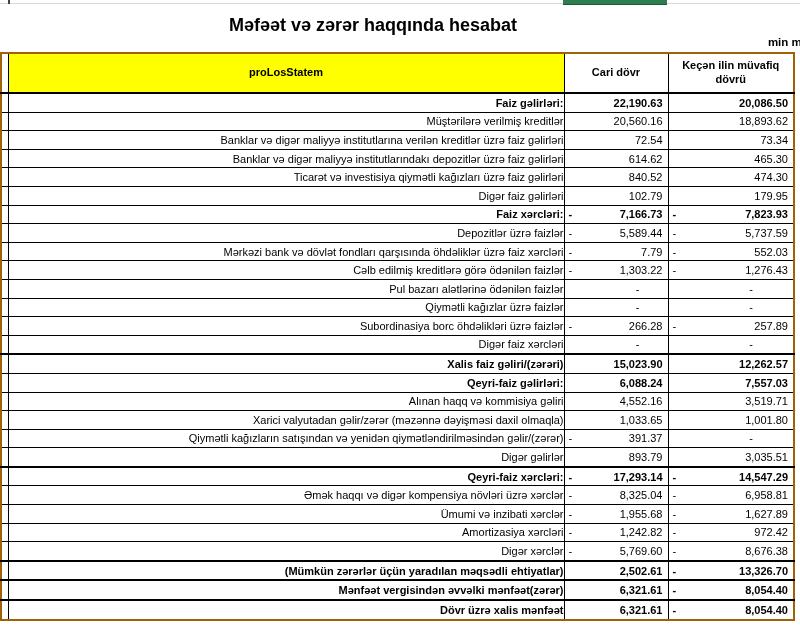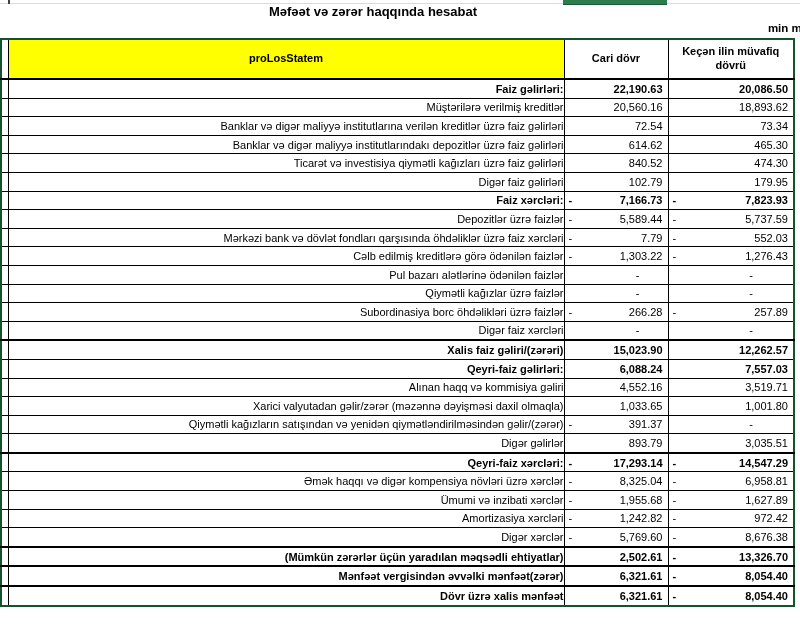--- a/index.html
+++ b/index.html
@@ -9,33 +9,33 @@
     font-family: "Liberation Sans", sans-serif;
     position: relative; overflow: hidden;
   }
   
   .top-gridline { position: absolute; left: 0; top: 3px; width: 800px; height: 1px; background: #d9d9d9; }
   .green-bar { position: absolute; left: 563px; top: 0; width: 104px; height: 4px; background: #2e7d4f; border-bottom: 1px solid #1a5b37; }
   .top-tick { position: absolute; left: 8px; top: 0; width: 2px; height: 4px; background: #444; }
 
   .title {
     width: 746px; text-align: center;
-    font-weight: bold; font-size: 13px;
-    padding-top: 4px; line-height: 15px;
+    font-weight: bold; font-size: 18px;
+    padding-top: 18px; line-height: 15px;
   }
   .unit-note {
     width: 791px; text-align: right;
     font-weight: bold; font-size: 11.5px;
     margin-top: 2px; line-height: 14px; padding-left: 44px;
   }
 
   table.pl {
     border-collapse: collapse; table-layout: fixed;
     width: 793px; margin-top: 3px;
-    border: 2px solid #14532d;
+    border: 2px solid #a16207;
     font-size: 11px;
   }
   .pl th, .pl td { border: 1px solid #000; padding: 0; line-height: 1.1; overflow: hidden; white-space: nowrap; }
   .pl thead th, .pl thead td { border-bottom: 2px solid #000; height: 38px; }
   .pl thead th { font-size: 11px; font-weight: bold; text-align: center; white-space: normal; line-height: 1.25; }
   th.name-cell { background: #ffff00; font-weight: normal; font-size: 11.5px; }
   .pl tbody td { height: 17.6px; vertical-align: middle; }
   td.label { text-align: right; padding-left: 5px; }
   td.num { text-align: right; padding-right: 5px; position: relative; }
   td.num .minus { position: absolute; left: 4px; top: 50%; transform: translateY(-50%); }

